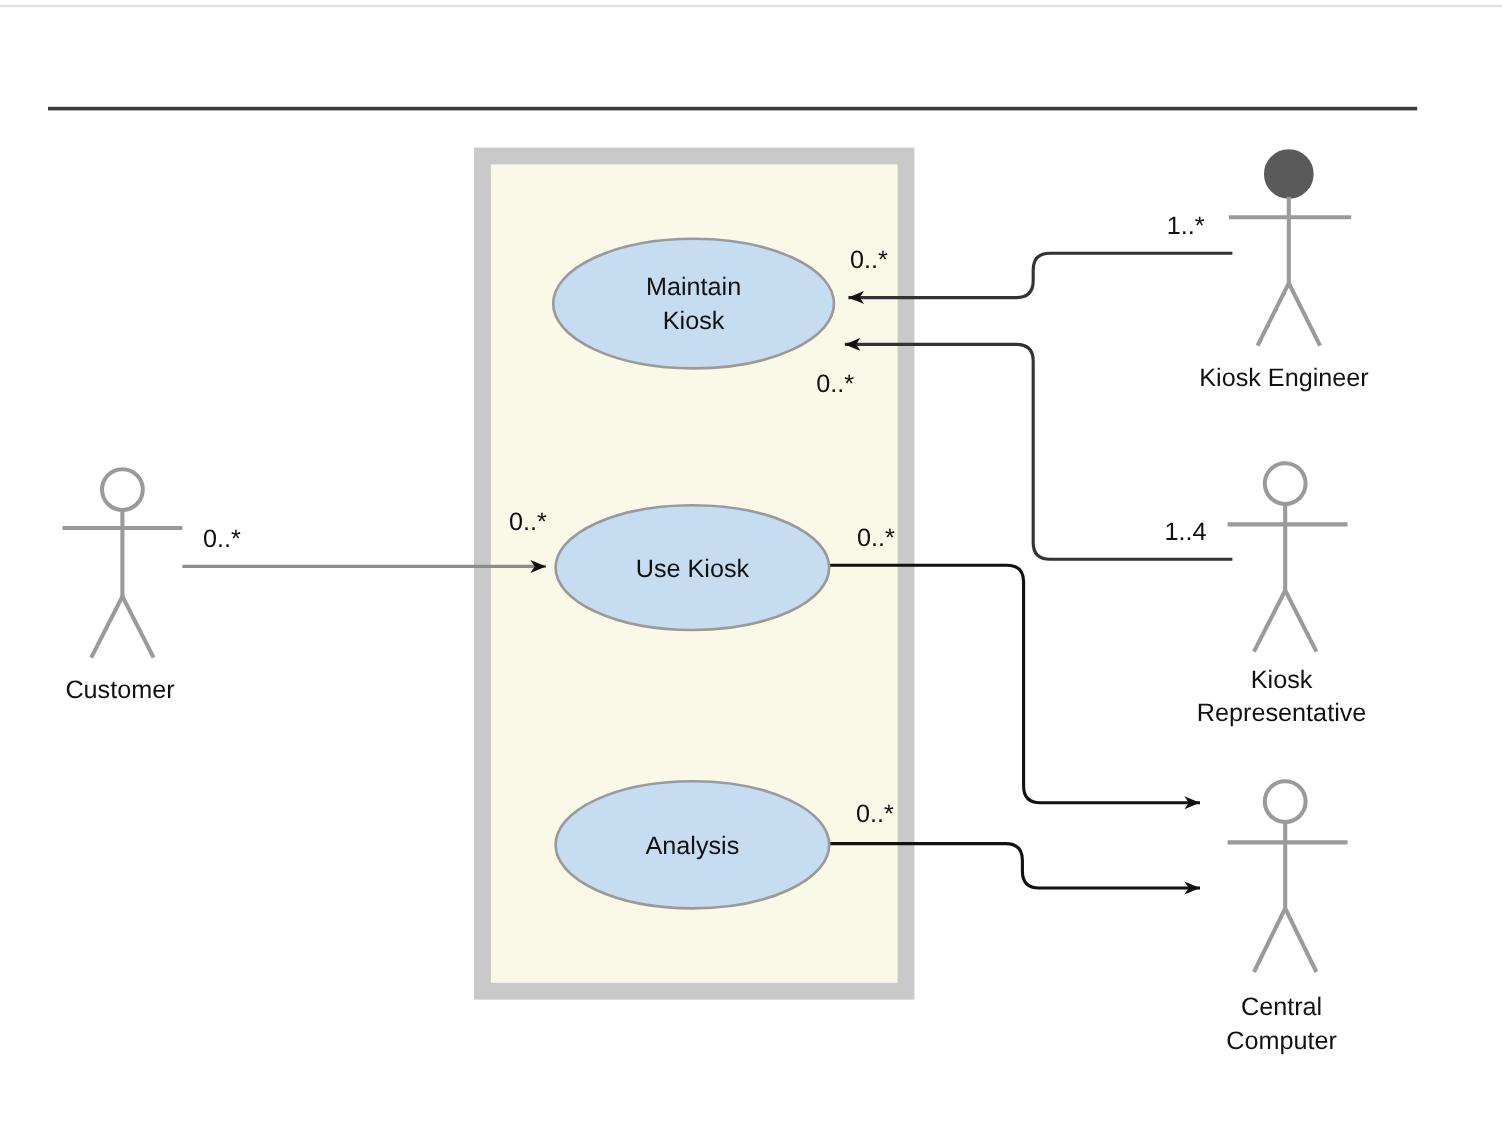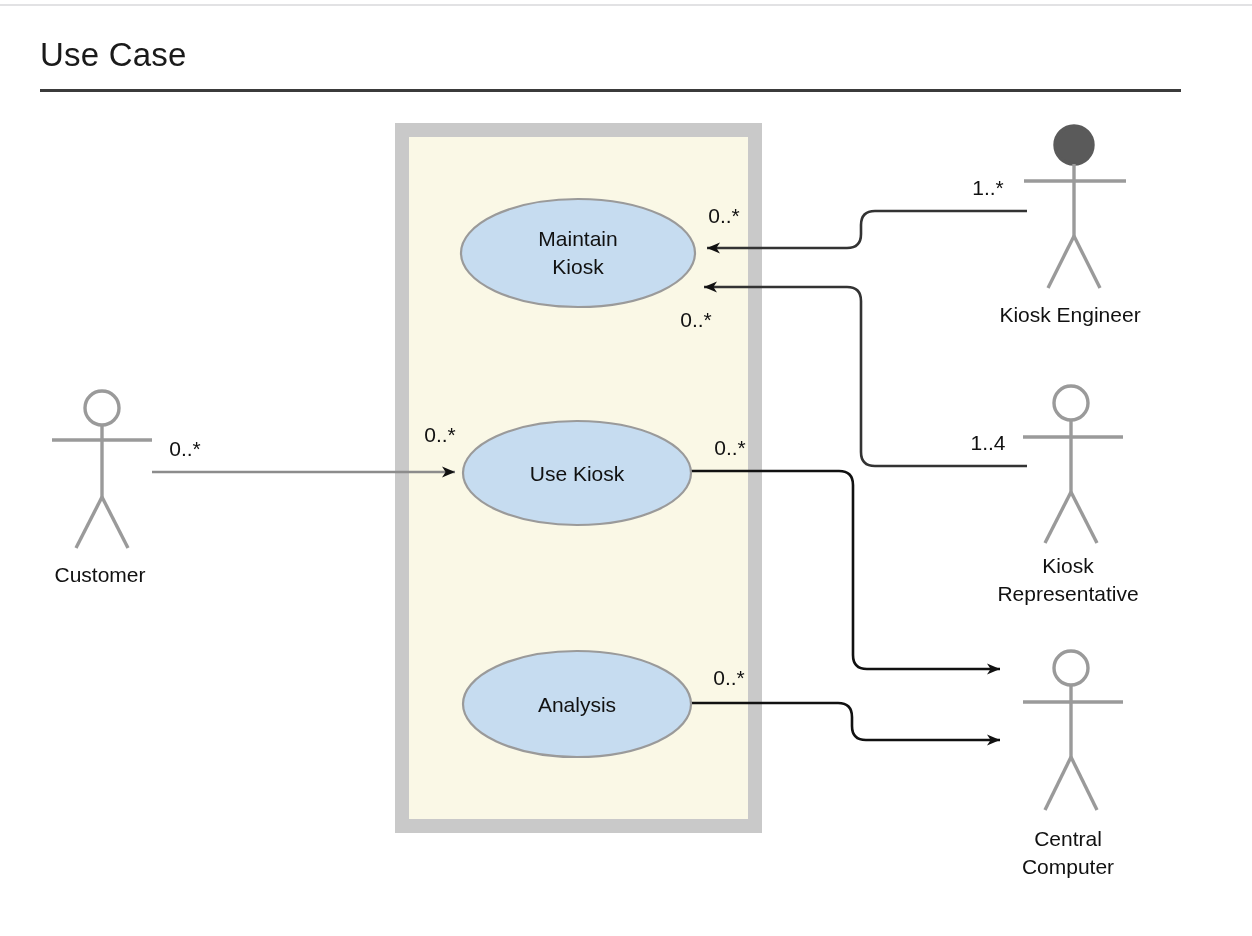--- a/index.html
+++ b/index.html
@@ -66,21 +66,20 @@
     text-anchor: middle;
   }
 </style>
 </head>
 <body>
 
 <div id="slide">
 
   <div class="top-hairline"></div>
 
-  <div id="page-title">Use Case</div>
   <div id="title-rule"></div>
 
   <svg id="diagram" viewBox="0 0 1252 936">
     <defs>
       <marker id="arrowBlack" markerWidth="14" markerHeight="12" refX="13" refY="6" orient="auto" markerUnits="userSpaceOnUse">
         <path d="M0,0.6 L13,6 L0,11.4 L3.6,6 Z" fill="#111111"></path>
       </marker>
     </defs>
 
     <g>

